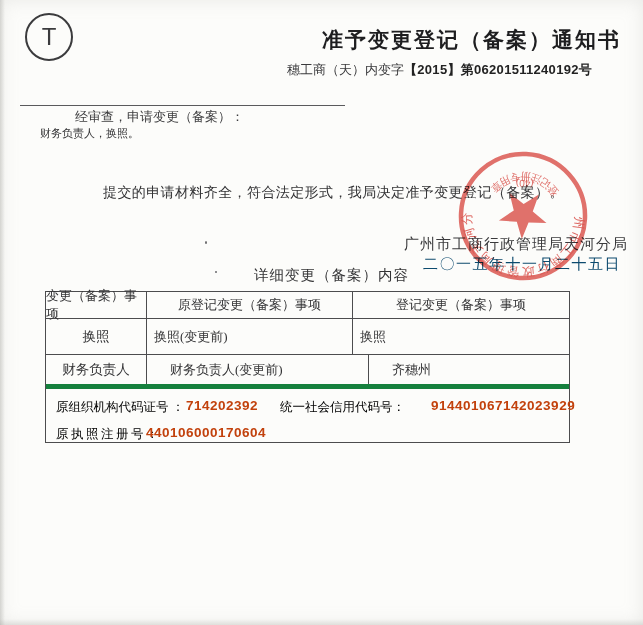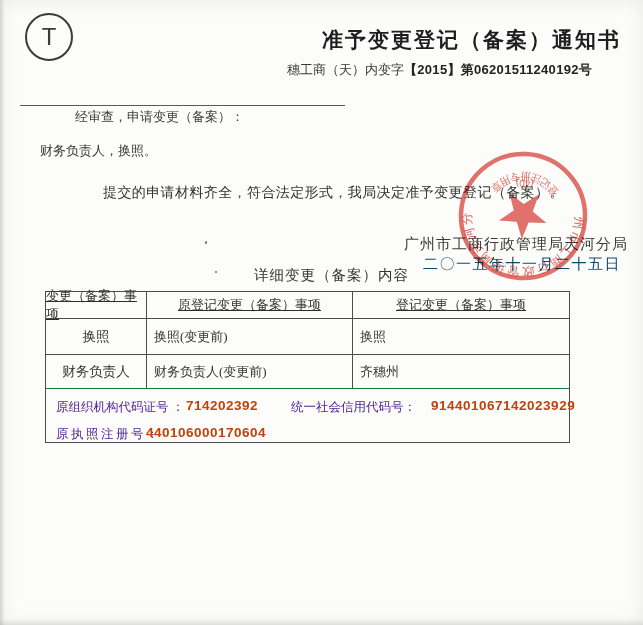--- a/index.html
+++ b/index.html
@@ -19,51 +19,51 @@
     border-radius:50%;display:flex;align-items:center;justify-content:center;
     font-family:"Liberation Sans","DejaVu Sans",sans-serif;font-size:24px;color:#3b3b3d;}
   .title{position:absolute;left:0;right:22px;top:26px;text-align:right;
     font-size:21px;font-weight:bold;letter-spacing:2px;color:#1e1e20;}
   .docno{position:absolute;left:287px;top:61px;font-size:13px;color:#3a3a3c;white-space:nowrap;}
   .docno b{font-family:"Liberation Sans","DejaVu Sans",sans-serif;font-size:13px;color:#222;letter-spacing:.3px;}
 
   .company{position:absolute;left:20px;top:86px;font-size:14.5px;color:#3c3c3e;letter-spacing:.5px;}
   .company-underline{position:absolute;left:20px;top:105px;width:325px;height:1.2px;background:#5a5a5c;}
   .review-line{position:absolute;left:75px;top:108px;font-size:13px;color:#3c3c3e;}
-  .items-line{position:absolute;left:40px;top:126px;font-size:13px;color:#343436;margin-top:16px;}
+  .items-line{position:absolute;left:40px;top:126px;font-size:11px;color:#343436;}
   .decision{position:absolute;left:103px;top:184px;font-size:14px;color:#333335;letter-spacing:.4px;white-space:nowrap;}
   .authority{position:absolute;left:404px;top:235px;font-size:15px;color:#3a3a3c;letter-spacing:1px;white-space:nowrap;}
   .date-line{position:absolute;left:423px;top:255px;font-size:15px;color:#0c4a6e;letter-spacing:1.5px;white-space:nowrap;}
   .speck{position:absolute;width:2px;height:3px;background:#6a6a6c;border-radius:50%;}
   .speck1{left:205px;top:241px;}
   .speck2{left:215px;top:271px;height:2px;}
 
   .detail-title{position:absolute;left:0;right:0;top:266px;text-align:center;
     font-size:14.5px;color:#333335;letter-spacing:1px;transform:translateX(10px);}
 
   .chg-table{position:absolute;left:45px;top:291px;width:525px;height:152px;
     border:1.2px solid #4c4c4e;box-sizing:border-box;background:transparent;}
   .t-row{display:flex;box-sizing:border-box;}
-  .t-row.header{height:27px;border-bottom:1px solid #4c4c4e;text-decoration:underline;}
+  .t-row.header{height:27px;border-bottom:1px solid #4c4c4e;}
   .t-row.r1{height:36px;border-bottom:1px solid #4c4c4e;justify-content:space-between;}
-  .t-row.r2{height:34px;border-bottom:1px solid #15803d;}
+  .t-row.r2{height:34px;border-bottom:5px solid #15803d;gap:16px;}
   .t-cell{box-sizing:border-box;display:flex;align-items:center;font-size:13px;color:#333335;}
   .c1{width:101px;justify-content:center;border-right:1px solid #4c4c4e;}
   .c2{width:206px;padding-left:7px;border-right:1px solid #4c4c4e;}
   .c3{flex:1;padding-left:7px;}
   .t-row.header .t-cell{justify-content:center;padding-left:0;}
   .t-row .c1.body{font-size:13.5px;}
 
   .t-footer{position:relative;height:53px;}
-  .f-label{position:absolute;font-size:12.5px;color:#4c1d95;white-space:nowrap;}
+  .f-label{position:absolute;font-size:12.5px;color:#000000;white-space:nowrap;}
   .f-value{position:absolute;font-family:"Liberation Sans","DejaVu Sans",sans-serif;
     font-weight:bold;font-size:13.5px;color:#c2410c;letter-spacing:.5px;white-space:nowrap;}
   .f-orgl{left:10px;top:10px;}
   .f-orgv{left:140px;top:9px;}
-  .f-credl{left:245px;top:10px;}
+  .f-credl{left:234px;top:10px;}
   .f-credv{left:385px;top:9px;}
   .f-licl{left:10px;top:37px;letter-spacing:2.5px;}
   .f-licv{left:100px;top:36px;}
 
   .seal{position:absolute;left:456px;top:149px;width:134px;height:134px;
     transform:rotate(183deg);opacity:.9;mix-blend-mode:multiply;pointer-events:none;}
   .seal svg{width:100%;height:100%;}
 </style>
 </head>
 <body>

